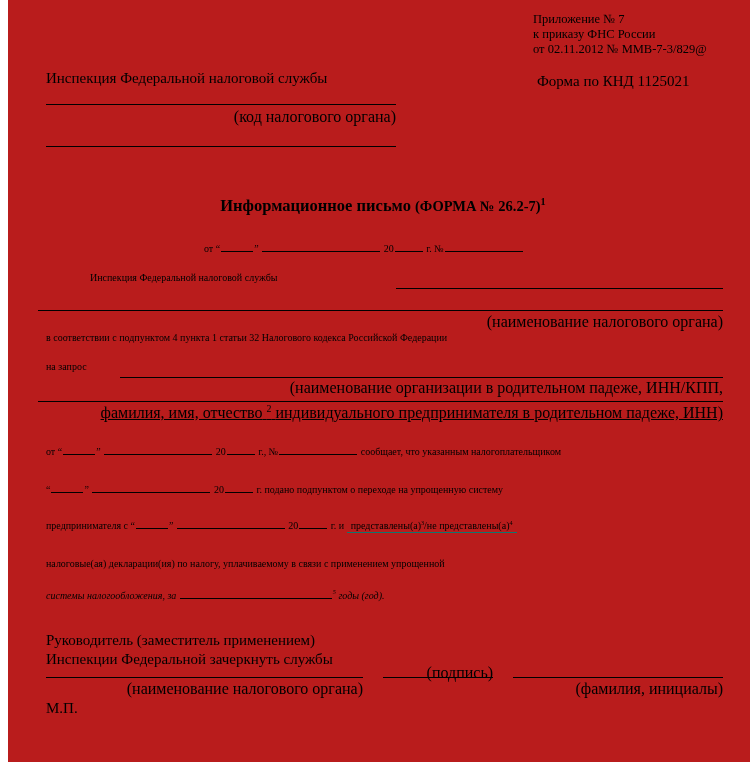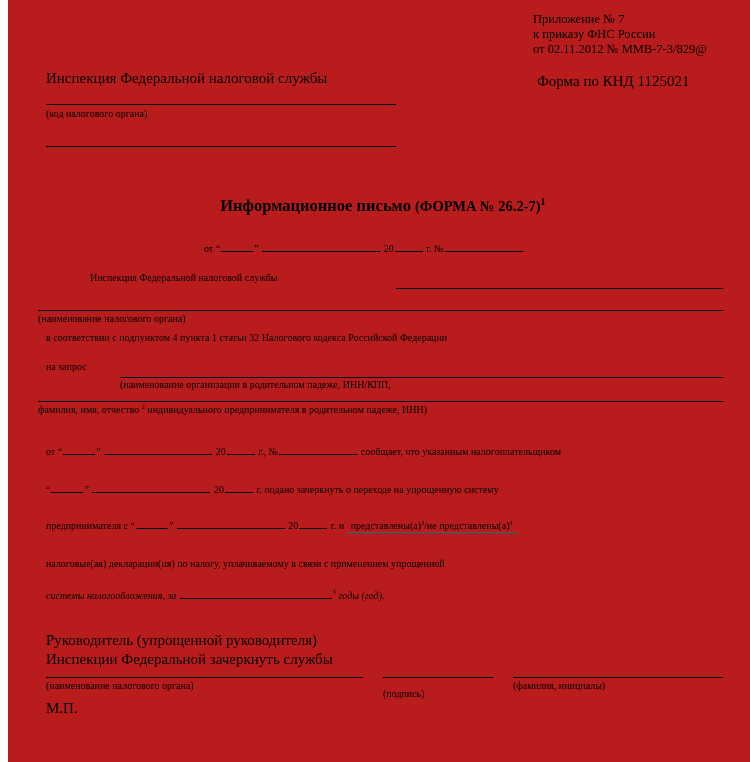--- a/index.html
+++ b/index.html
@@ -48,22 +48,22 @@
   
   .ifns-top {
     position: absolute;
     left: 38px;
     top: 70px;
     font-size: 15px;
   }
 
   .caption {
     position: absolute;
-    font-size: 10px;
-    text-align: left;
+    font-size: 16px;
+    text-align: right;
     white-space: nowrap;
   }
 
   
   .doc-title {
     position: absolute;
     left: 0;
     top: 196px;
     width: 750px;
     text-align: center;
@@ -153,41 +153,41 @@
   <div class="rule" style="left:30px; top:310px; width:685px;"></div>
   <div class="caption" style="left:30px; top:313px; width:685px;">(наименование налогового органа)</div>
 
   <div class="body-line" style="left:38px; top:332px;">в соответствии с подпунктом 4 пункта 1 статьи 32 Налогового кодекса Российской Федерации</div>
 
   <div class="body-line" style="left:38px; top:361px;">на запрос</div>
   <div class="rule" style="left:112px; top:377px; width:603px;"></div>
   <div class="caption" style="left:112px; top:379px; width:603px;">(наименование организации в родительном падеже, ИНН/КПП,</div>
 
   <div class="rule" style="left:30px; top:401px; width:685px;"></div>
-  <div class="caption" style="left:30px; top:404px; width:685px;">
+  <div class="caption" style="left:30px; top:404px; width:685px;text-decoration:underline;">
     <span>фамилия, имя, отчество</span>
     <sup>2</sup>
     <span>индивидуального предпринимателя в родительном падеже, ИНН)</span>
   </div>
 
   <div class="body-line" style="left:38px; top:443px;">
     <span>от</span>
     <span class="quo">“</span><span class="blank" style="width:32px;"></span><span class="quo">”</span>
     <span class="blank" style="width:108px;"></span>
     <span>20</span><span class="blank" style="width:28px;"></span>
     <span>г.,</span>
     <span>№</span><span class="blank" style="width:78px;"></span>
     <span>сообщает, что указанным налогоплательщиком</span>
   </div>
 
   <div class="body-line" style="left:38px; top:481px;">
     <span class="quo">“</span><span class="blank" style="width:32px;"></span><span class="quo">”</span>
     <span class="blank" style="width:118px;"></span>
     <span>20</span><span class="blank" style="width:28px;"></span>
-    <span>г. подано зачеркнуть о переходе на упрощенную систему</span>
+    <span>г. подано подпунктом о переходе на упрощенную систему</span>
   </div>
 
   <div class="body-line" style="left:38px; top:517px;">
     <span>предпринимателя с</span>
     <span class="quo">“</span><span class="blank" style="width:32px;"></span><span class="quo">”</span>
     <span class="blank" style="width:108px;"></span>
     <span>20</span><span class="blank" style="width:28px;"></span>
     <span>г. и</span>
     <span class="underlined-phrase"><span>представлены(а)</span><sup>3</sup><span>/не</span>
       <span>представлены(а)</span><sup>4</sup></span>
@@ -195,28 +195,28 @@
 
   <div class="body-line" style="left:38px; top:558px;">налоговые(ая) декларации(ия) по налогу, уплачиваемому в связи с применением упрощенной</div>
 
   <div class="body-line" style="left:38px; top:587px;font-style:italic;">
     <span>системы налогообложения, за</span>
     <span class="blank" style="width:152px;"></span><sup>5</sup>
     <span>годы (год).</span>
   </div>
 
   <div class="sig-text" style="top:631px;">
-    <div>Руководитель (упрощенной руководителя)</div>
+    <div>Руководитель (заместитель применением)</div>
     <div>Инспекции Федеральной зачеркнуть службы</div>
   </div>
 
   <div class="rule" style="left:38px; top:677px; width:317px;"></div>
   <div class="caption" style="left:38px; top:680px; width:317px;">(наименование налогового органа)</div>
 
   <div class="rule" style="left:375px; top:677px; width:110px;"></div>
-  <div class="caption" style="left:375px; top:688px; width:110px;">(подпись)</div>
+  <div class="caption" style="left:375px; top:664px; width:110px;">(подпись)</div>
 
   <div class="rule" style="left:505px; top:677px; width:210px;"></div>
   <div class="caption" style="left:505px; top:680px; width:210px;">(фамилия, инициалы)</div>
 
   <div class="mp">М.П.</div>
 
 </div>
 
 </body></html>

